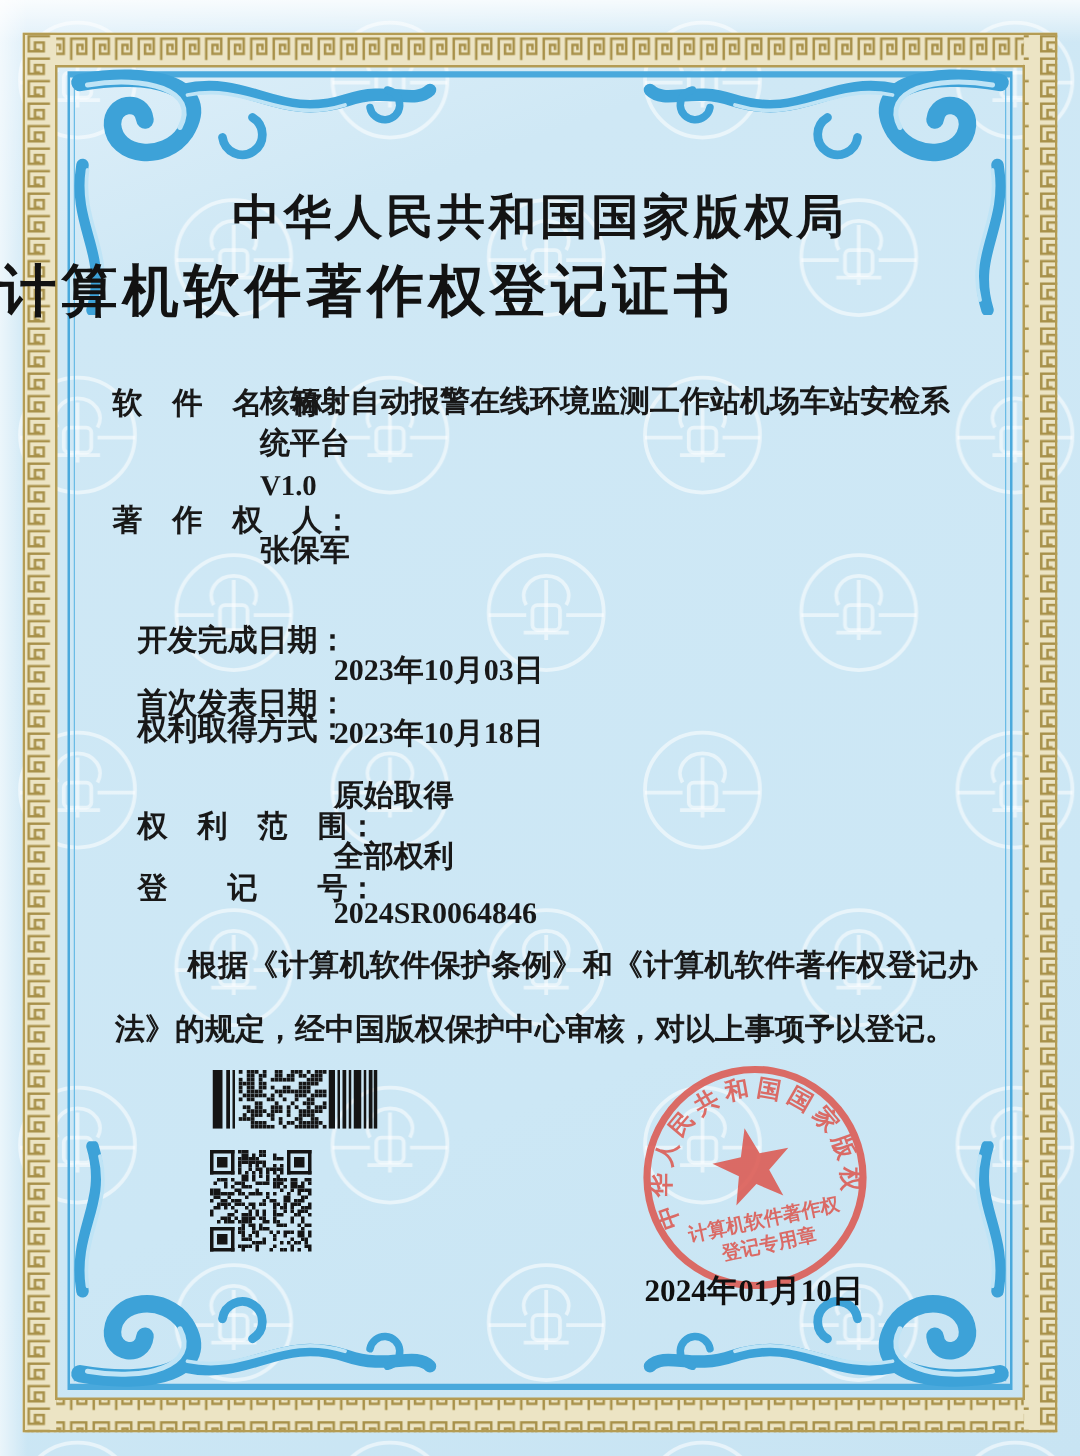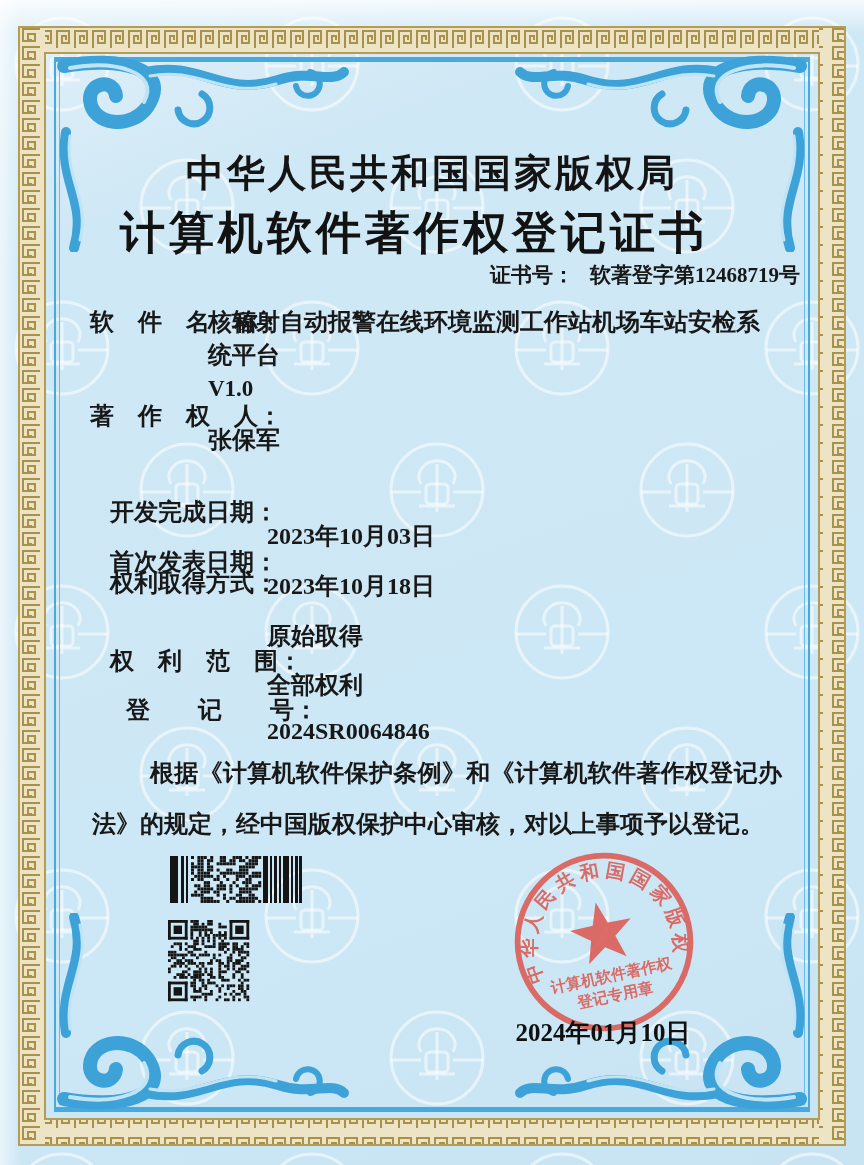--- a/index.html
+++ b/index.html
@@ -21,22 +21,22 @@
   .inner-frame .if2{position:absolute;left:3px;top:2px;right:3px;bottom:2px;
     border-left:1px solid #6bbce6;border-right:1px solid #6bbce6;}
   
   .orn{width:300px;height:200px;}
   .orn.tr{transform:scaleX(-1);}
   .orn.bl{transform:scaleY(-1);}
   .orn.br{transform:scale(-1,-1);}
   
   .issuer{left:0;top:148px;width:864px;text-align:center;font-size:38px;font-weight:bold;
     letter-spacing:3px;color:#141414;}
-  .cert-title{left:0;top:203px;width:740px;text-align:center;font-size:45px;font-weight:bold;
-    letter-spacing:4px;color:#121212;padding-left:44px;}
+  .cert-title{left:0;top:203px;width:740px;font-size:45px;font-weight:bold;
+    letter-spacing:4px;color:#121212;}
   .cert-no{right:64px;top:261px;font-size:21px;font-weight:bold;white-space:nowrap;}
   .cert-no .lbl{margin-right:16px;}
   
   .f-label{font-size:24px;font-weight:bold;white-space:nowrap;}
   .f-value{font-size:24px;font-weight:600;white-space:nowrap;margin-top:24px;}
   .name-value{font-size:24px;font-weight:600;width:560px;line-height:33px;white-space:normal;
     word-break:break-all;}
   .version{font-size:23px;font-weight:600;line-height:33px;}
   
   .statement{left:92px;top:748px;width:690px;font-size:24px;font-weight:600;
@@ -128,23 +128,20 @@
     </svg>
   <svg class="abs orn bl" style="left:50px;top:913px;" viewBox="0 0 300 200">
       <use href="#flourish"></use>
     </svg>
   <svg class="abs orn br" style="left:514px;top:913px;" viewBox="0 0 300 200">
       <use href="#flourish"></use>
     </svg>
 
   <div class="abs issuer">中华人民共和国国家版权局</div>
   <div class="abs cert-title">计算机软件著作权登记证书</div>
-  <div class="abs cert-no">
-    <span class="lbl">证书号：</span><span>软著登字第12468719号</span>
-  </div>
 
   <div class="abs f-label" style="left:90px;top:306px;">软　件　名　称：</div>
   <div class="abs" style="left:208px;top:306px;">
     <div class="name-value">核辐射自动报警在线环境监测工作站机场车站安检系统平台</div>
     <div class="version">V1.0</div>
   </div>
 
   <div class="abs f-label" style="left:90px;top:400px;">著　作　权　人：</div>
   <div class="abs f-value" style="left:208px;top:400px;">张保军</div>
 
@@ -153,21 +150,21 @@
 
   <div class="abs f-label" style="left:110px;top:546px;">首次发表日期：</div>
   <div class="abs f-value" style="left:267px;top:546px;text-align:center;">2023年10月18日</div>
 
   <div class="abs f-label" style="left:110px;top:567px;">权利取得方式：</div>
   <div class="abs f-value" style="left:267px;top:596px;">原始取得</div>
 
   <div class="abs f-label" style="left:110px;top:645px;">权　利　范　围：</div>
   <div class="abs f-value" style="left:267px;top:645px;">全部权利</div>
 
-  <div class="abs f-label" style="left:110px;top:694px;margin-left:16px;">登　　记　　号：</div>
+  <div class="abs f-label" style="left:110px;top:694px;">登　　记　　号：</div>
   <div class="abs f-value" style="left:267px;top:694px;">2024SR0064846</div>
 
   <div class="abs statement">根据《计算机软件保护条例》和《计算机软件著作权登记办法》的规定，经中国版权保护中心审核，对以上事项予以登记。</div>
 
   <svg class="abs barcode" id="barcode-svg" width="132" height="47">
       <rect x="0" y="0" width="8" height="47" fill="#151515"></rect>
       <rect x="11" y="0" width="3" height="47" fill="#151515"></rect>
       <rect x="16" y="0" width="2" height="47" fill="#151515"></rect>
       <rect x="21" y="0" width="3" height="3" fill="#151515"></rect>
       <rect x="27.4" y="0" width="3" height="3" fill="#151515"></rect>

